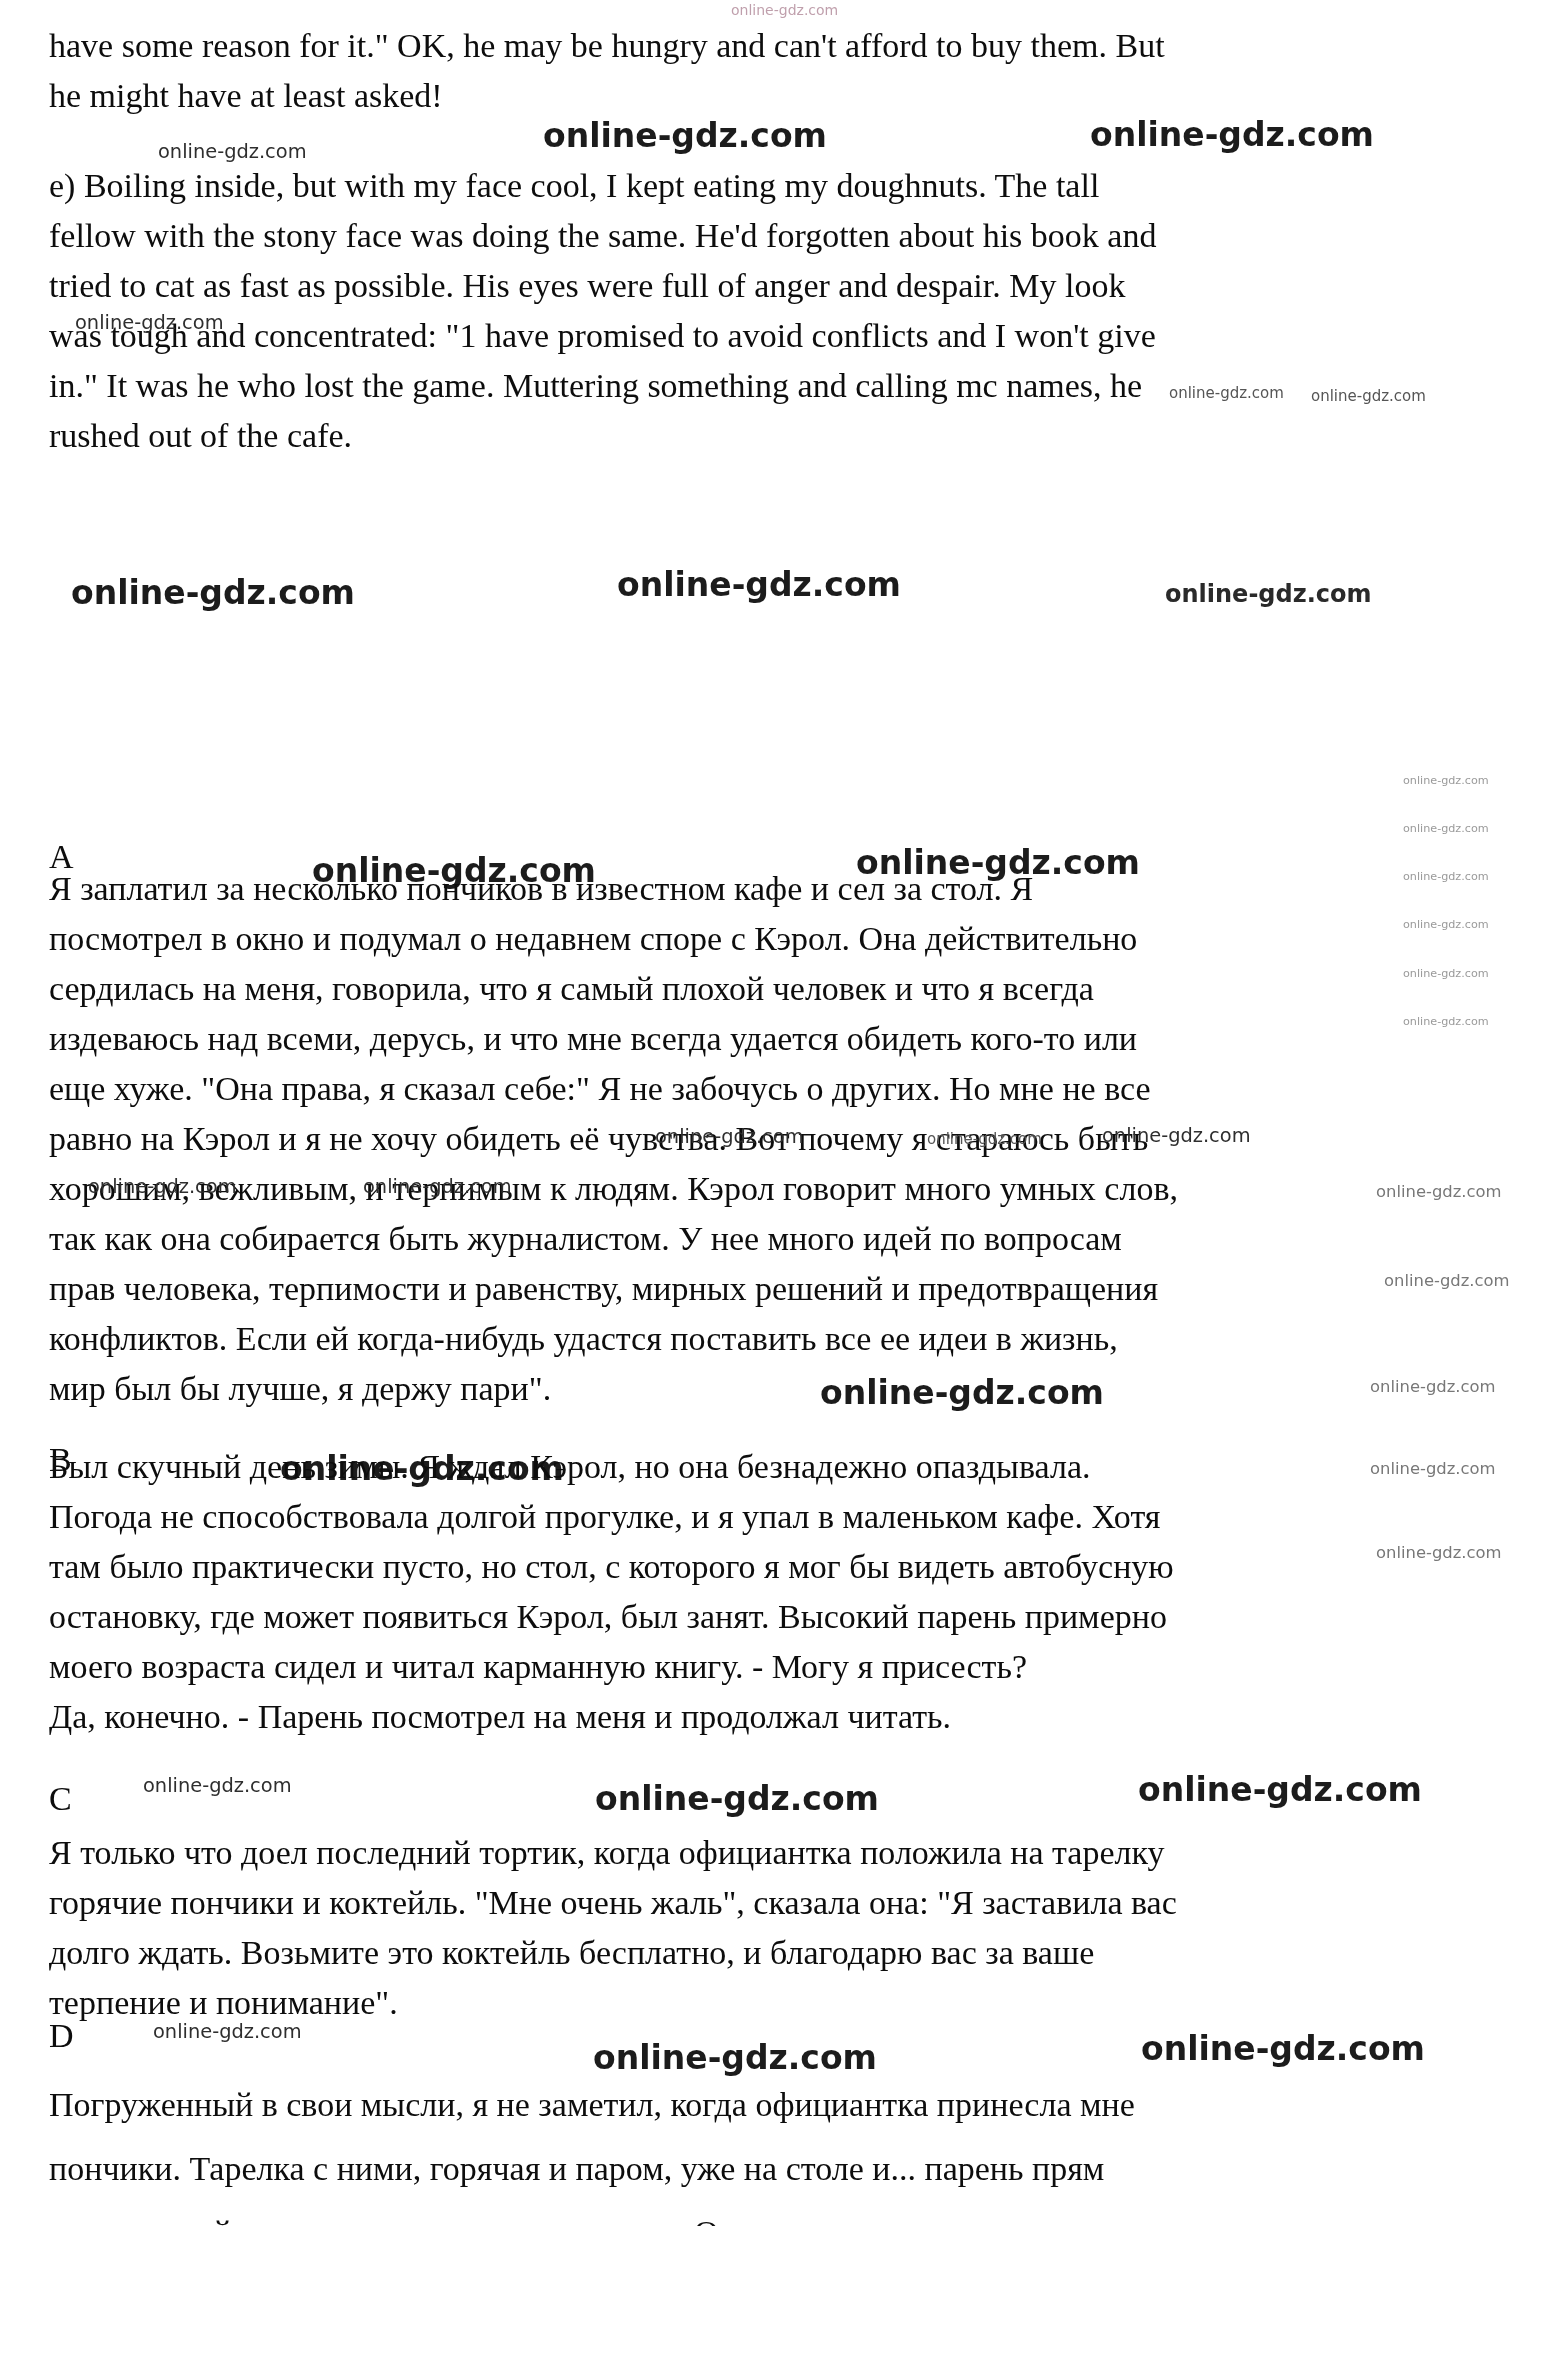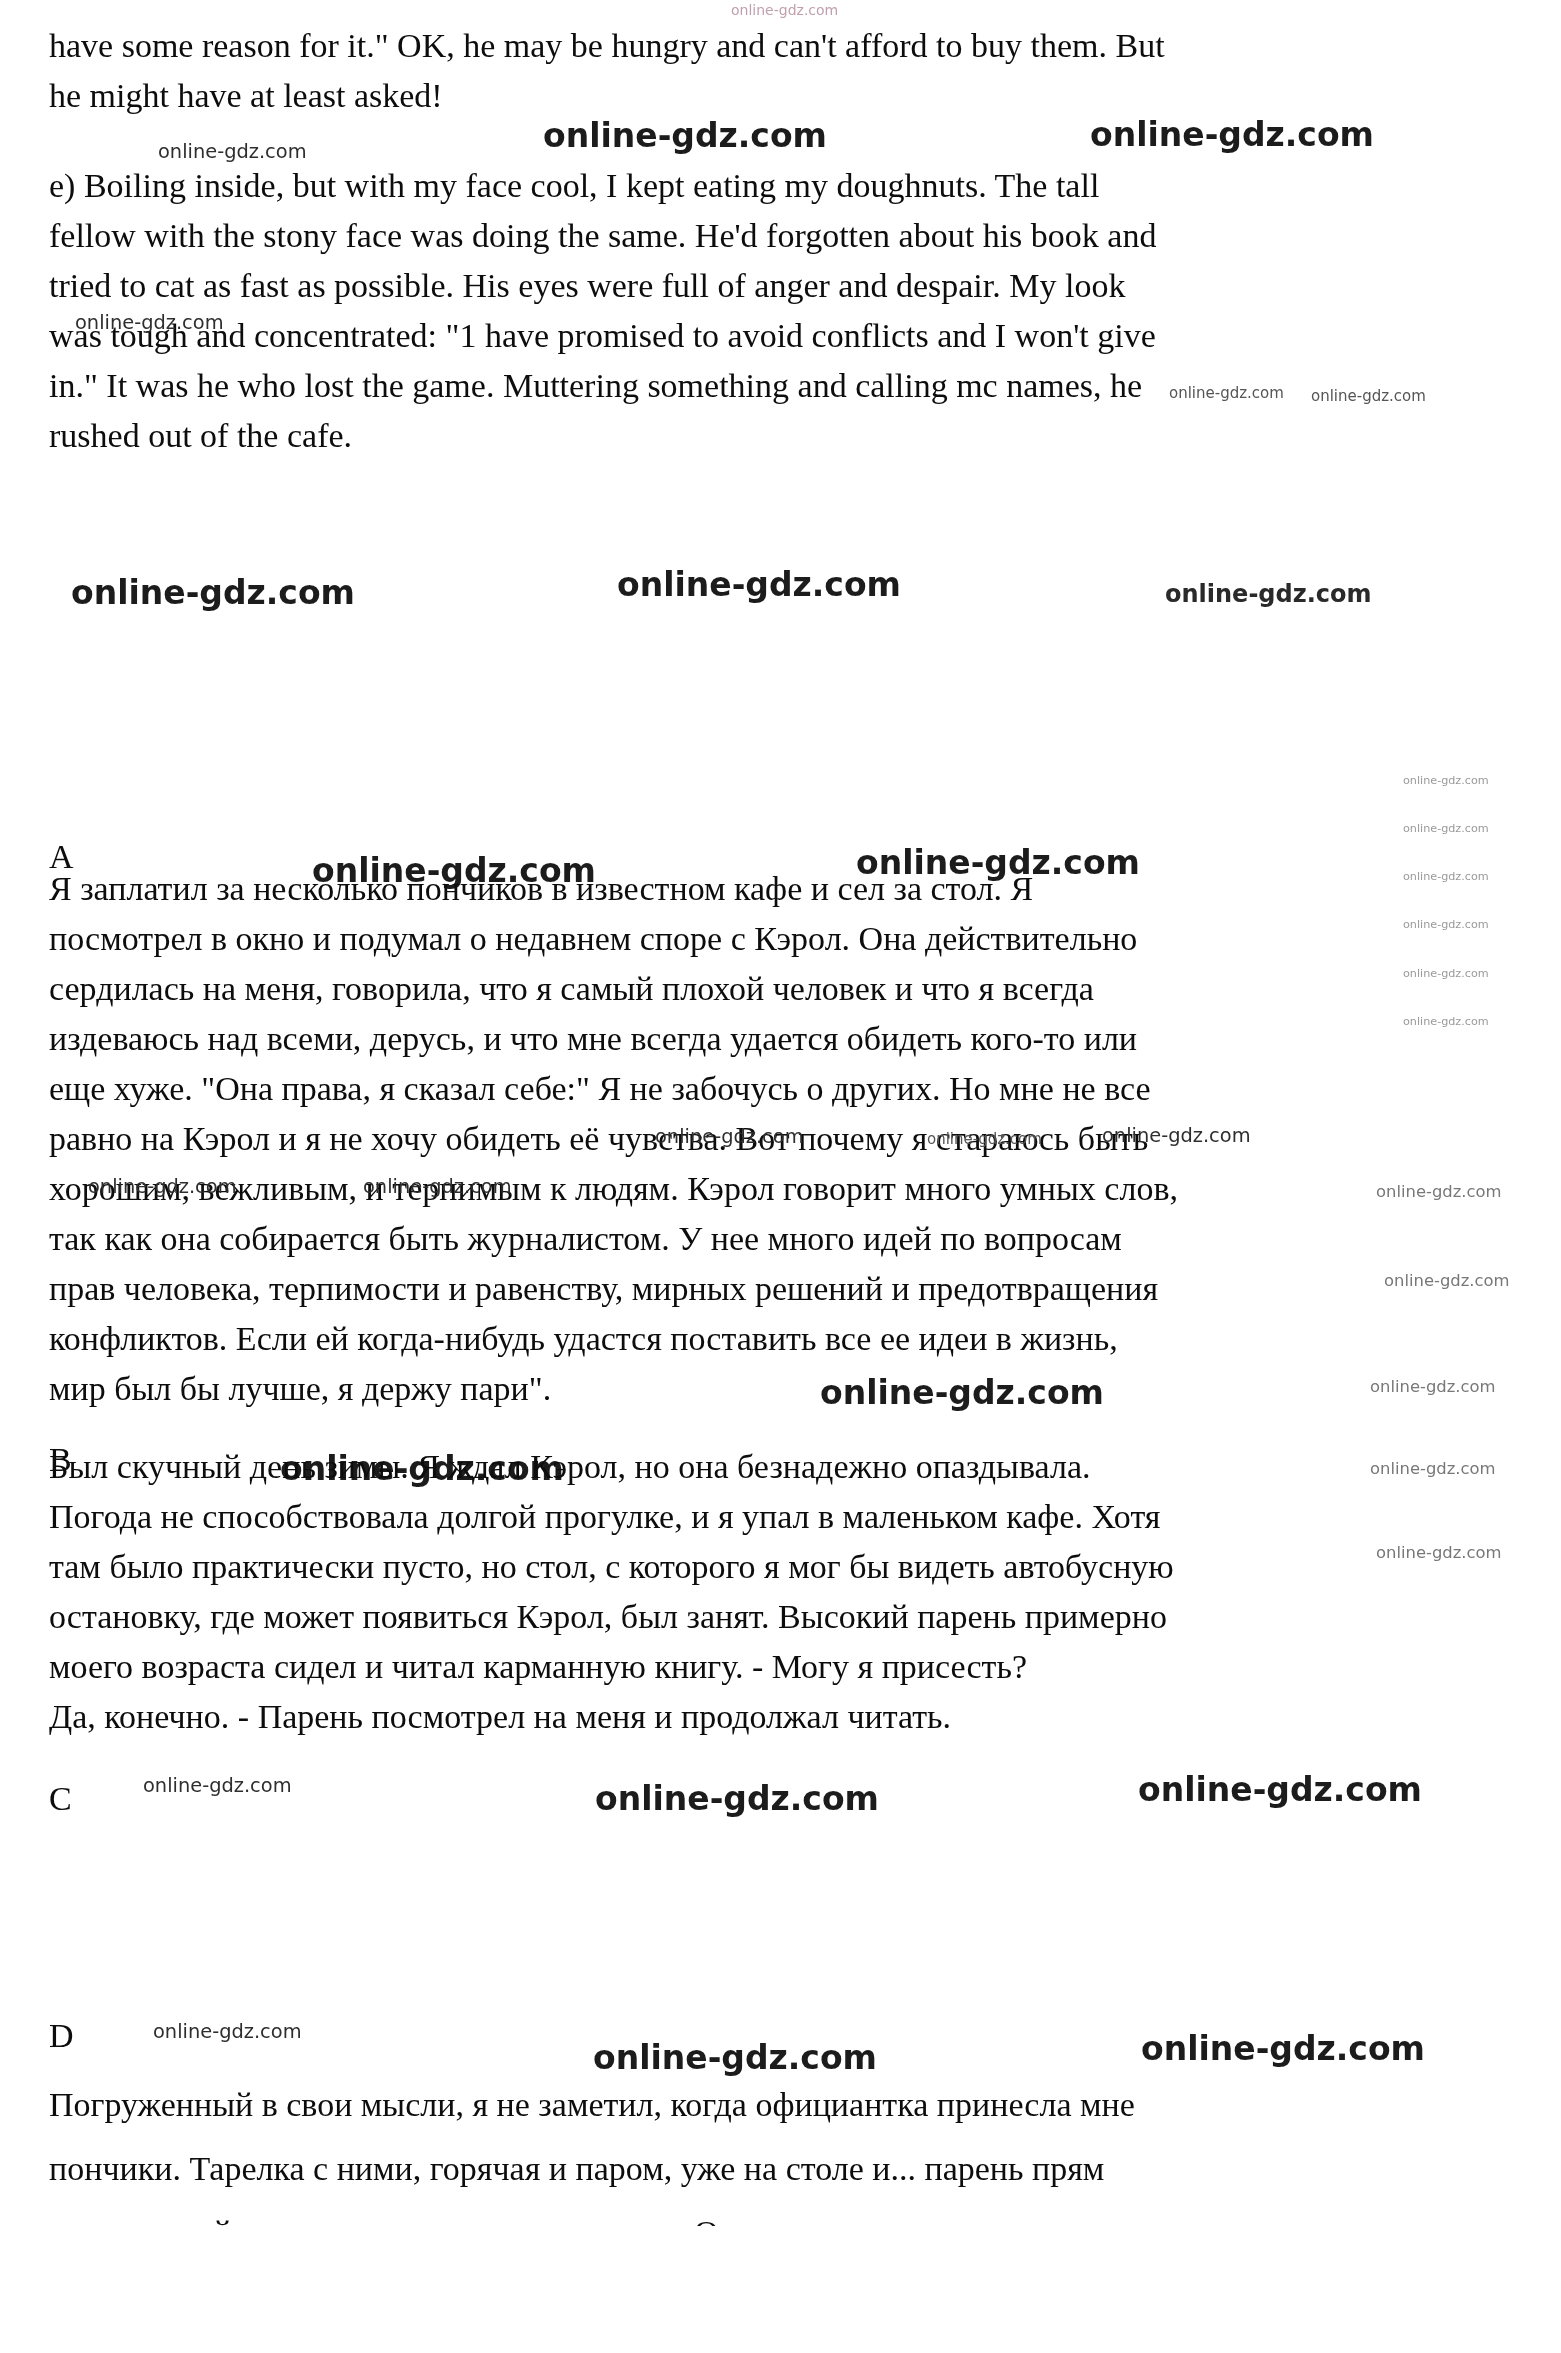--- a/index.html
+++ b/index.html
@@ -121,20 +121,24 @@
 там было практически пусто, но стол, с которого я мог бы видеть автобусную
 остановку, где может появиться Кэрол, был занят. Высокий парень примерно
 моего возраста сидел и читал карманную книгу. - Могу я присесть?
 Да, конечно. - Парень посмотрел на меня и продолжал читать.</div>
   <span class="wm wm-gray" style="left:1376px;top:1545px">online-gdz.com</span>
 
   <div class="section-label" style="top:1776px">С</div>
   <span class="wm wm-sm" style="left:143px;top:1776px">online-gdz.com</span>
   <span class="wm wm-lg" style="left:595px;top:1782px">online-gdz.com</span>
   <span class="wm wm-lg" style="left:1138px;top:1773px">online-gdz.com</span>
+  <div class="para" style="top:1828px">Я только что доел последний тортик, когда официантка положила на тарелку
+горячие пончики и коктейль. "Мне очень жаль", сказала она: "Я заставила вас
+долго ждать. Возьмите это коктейль бесплатно, и благодарю вас за ваше
+терпение и понимание".</div>
 
   <div class="section-label" style="top:2013px">D</div>
   <span class="wm wm-sm" style="left:153px;top:2022px">online-gdz.com</span>
   <span class="wm wm-lg" style="left:593px;top:2041px">online-gdz.com</span>
   <span class="wm wm-lg" style="left:1141px;top:2032px">online-gdz.com</span>
   <div class="para" style="top:2073px;line-height:64px">Погруженный в свои мысли, я не заметил, когда официантка принесла мне
 пончики. Тарелка с ними, горячая и паром, уже на столе и... парень прям
 передо мной уже дегустировал один из них. Он даже не прекращал читать.
 Рассеянный книжный червь... В любое другое время, я бы не простил бы</div>
   <span class="wm wm-sm" style="left:106px;top:2228px">online-gdz.com</span>

